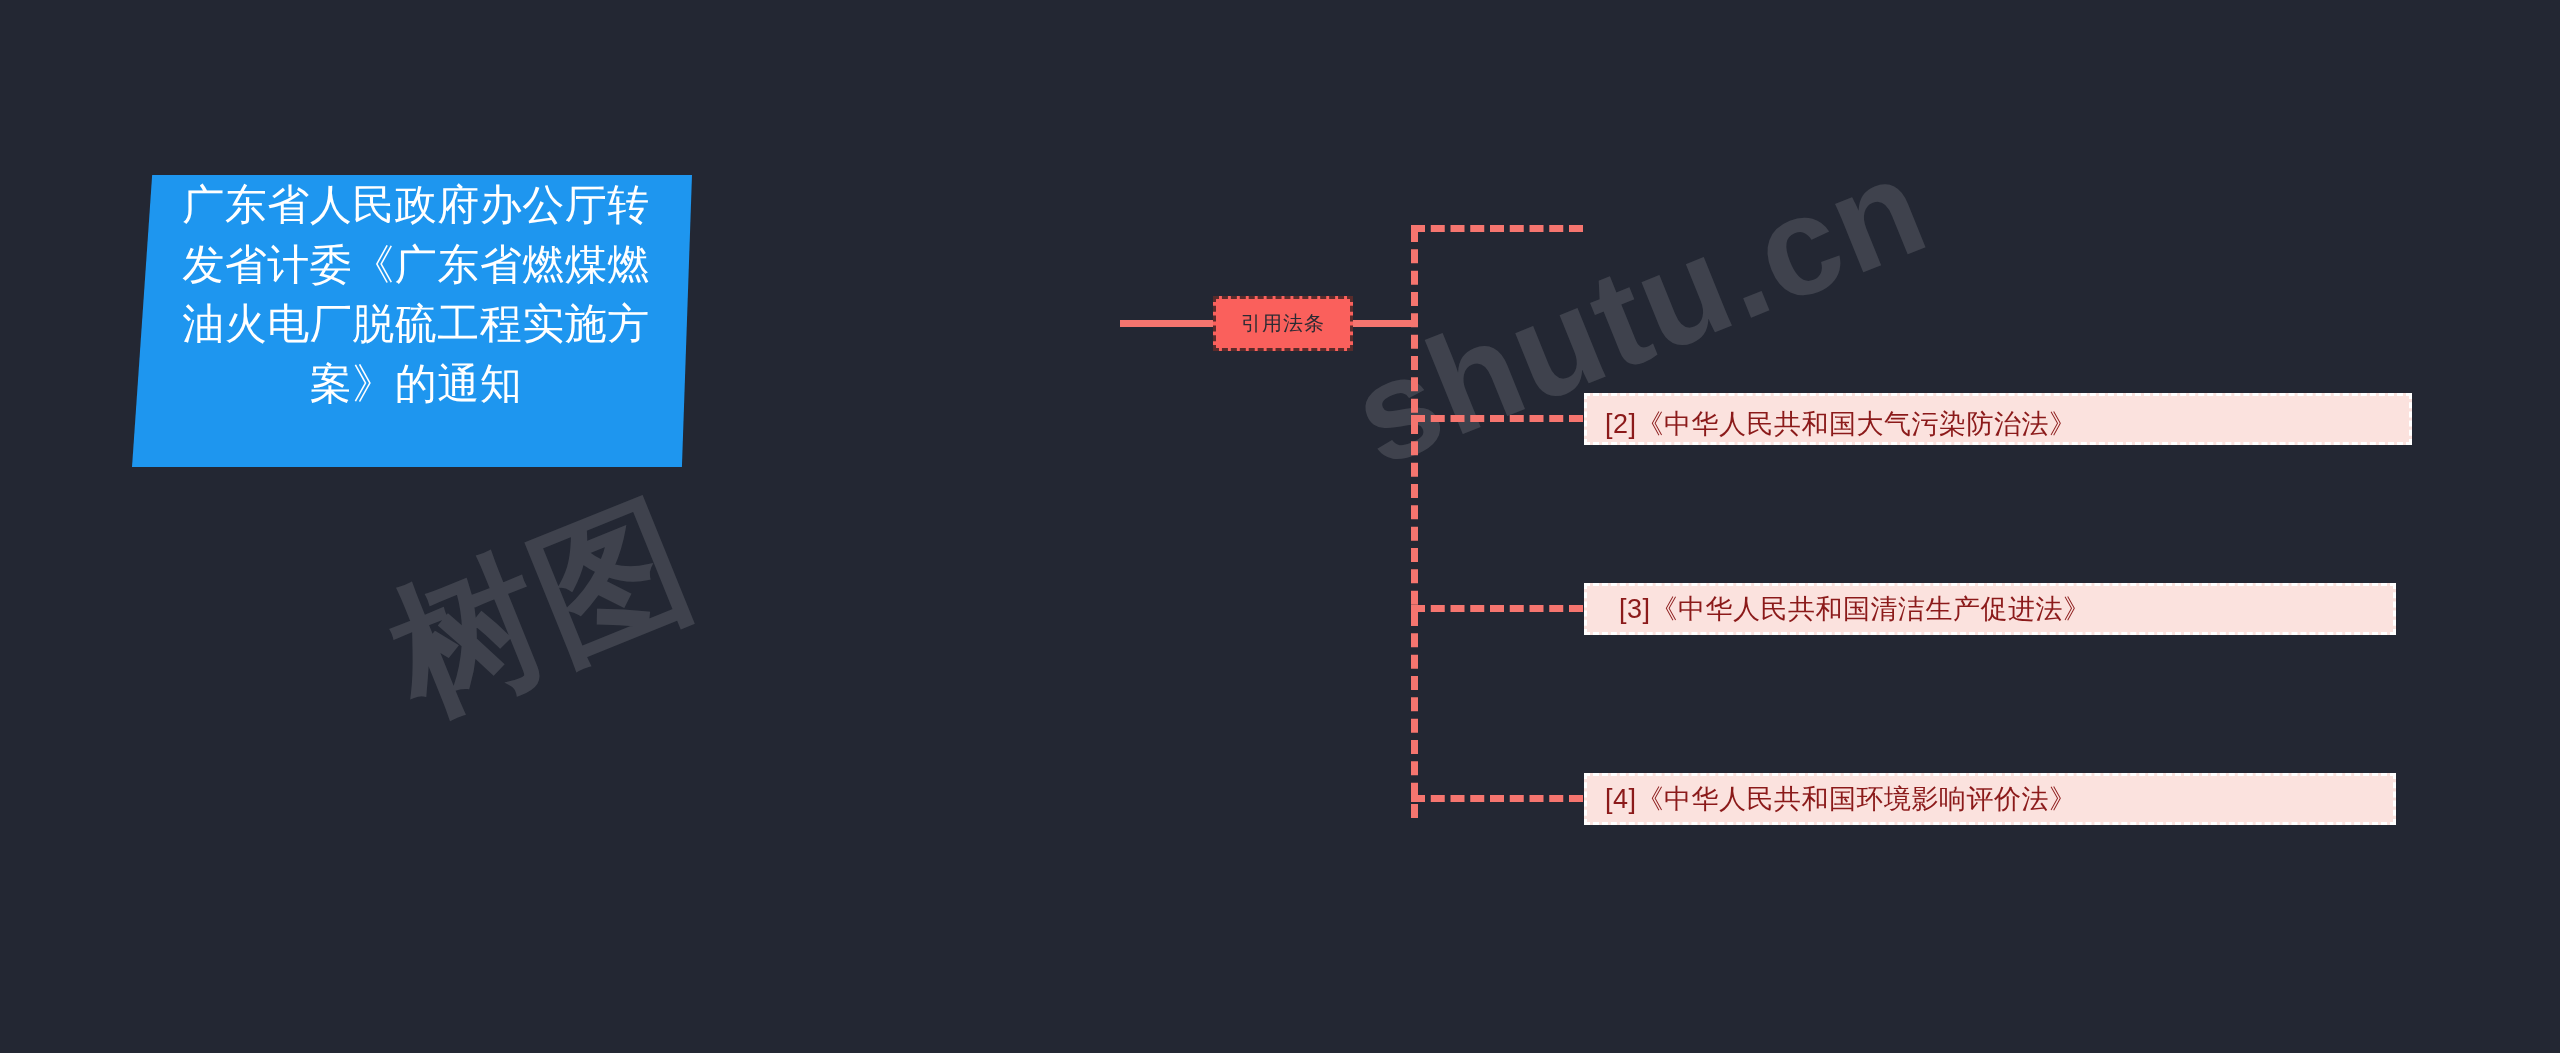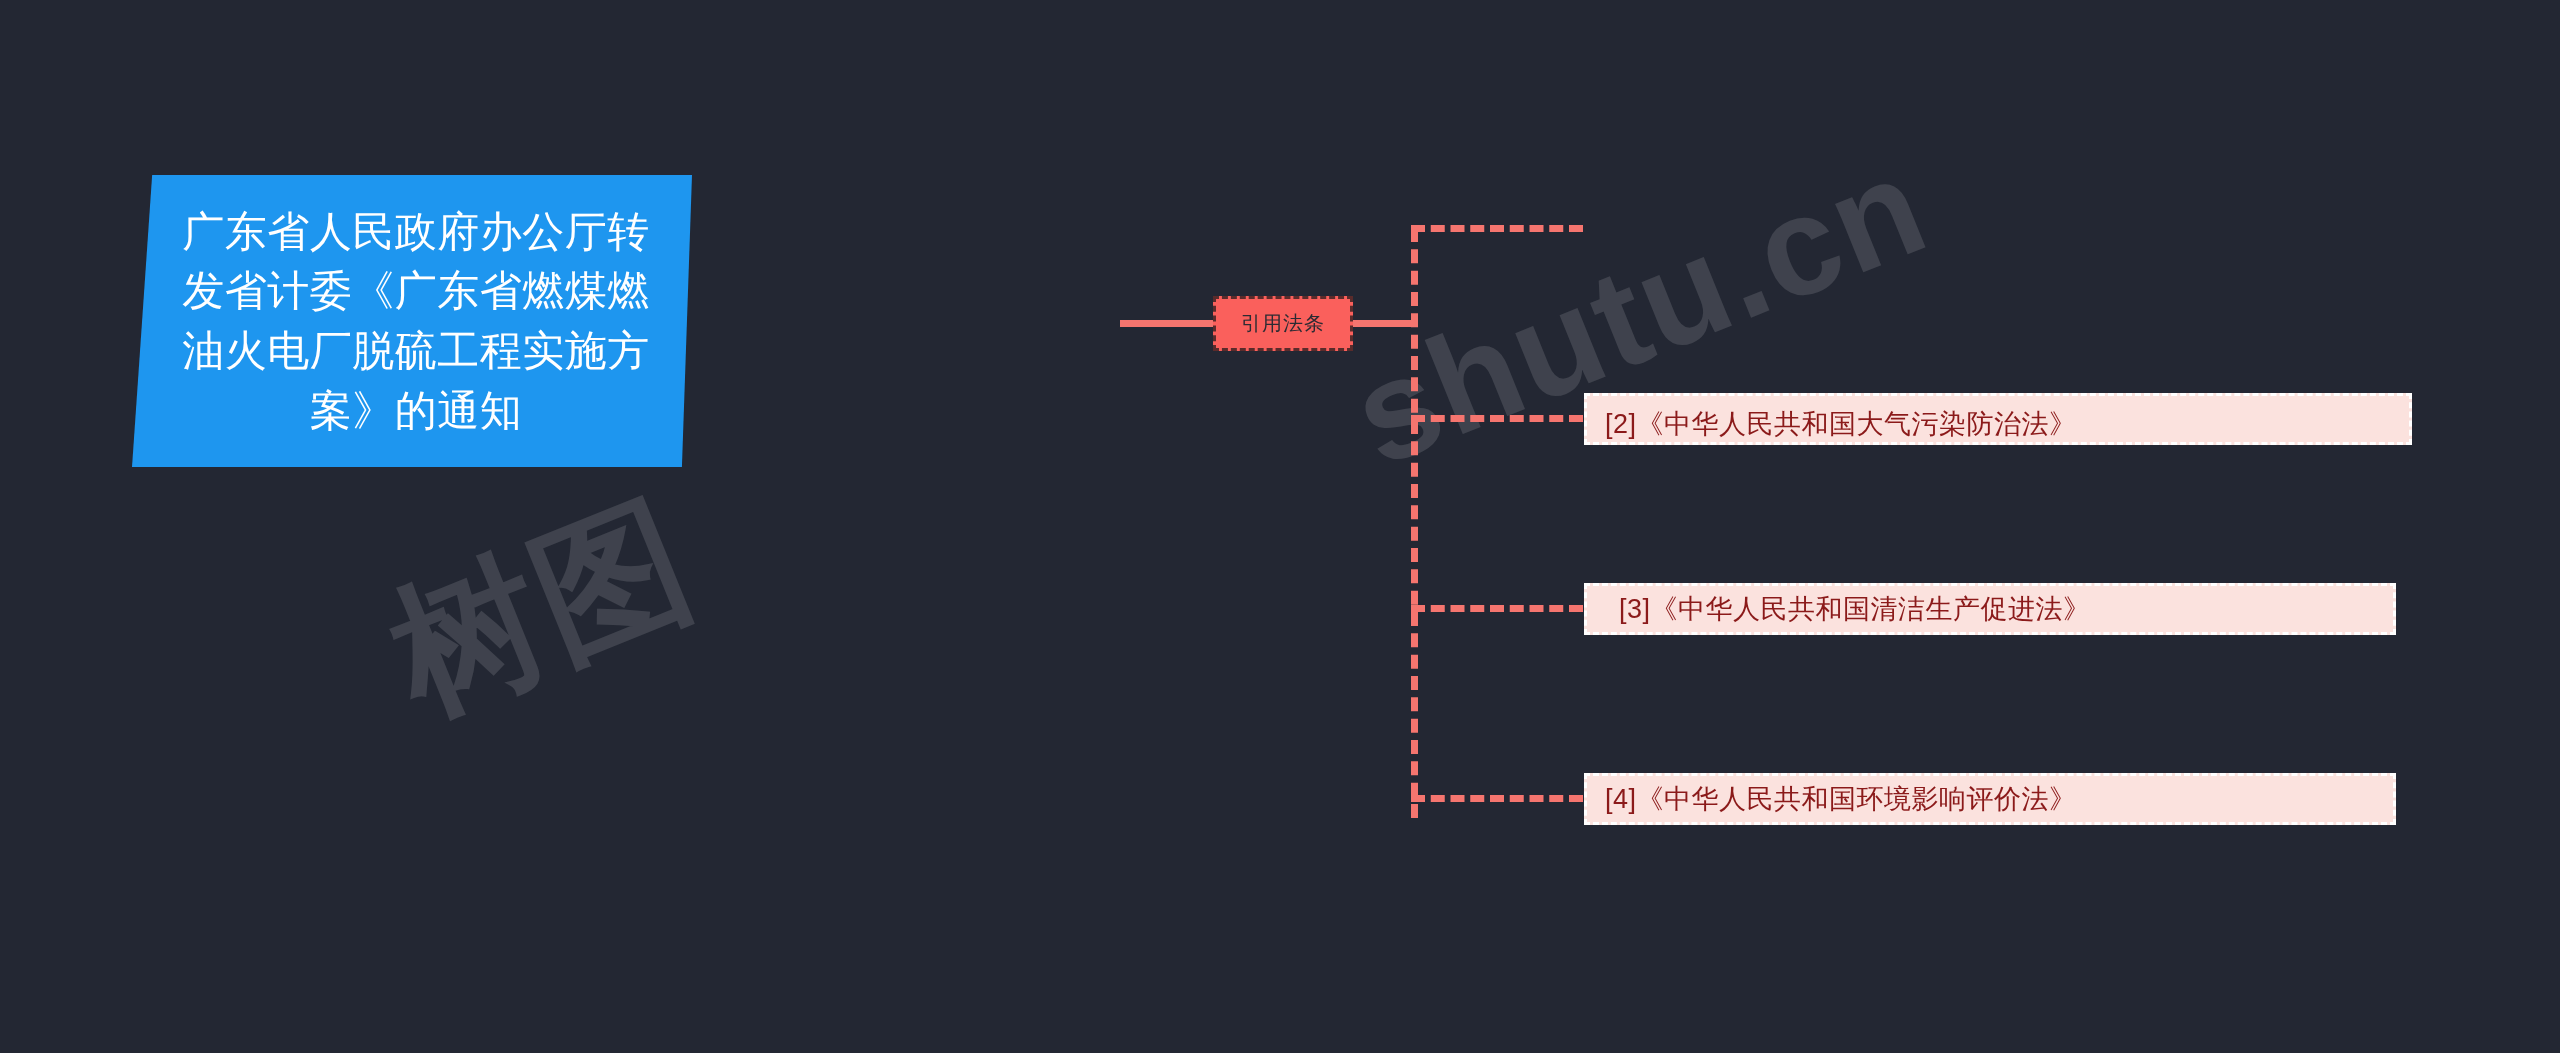--- a/index.html
+++ b/index.html
@@ -48,21 +48,20 @@
     position: absolute;
     left: 132px;
     top: 175px;
     width: 560px;
     height: 292px;
     background: #1E96EF;
     z-index: 10;
     -webkit-clip-path: polygon(3.6% 0%, 100% 0%, 98.2% 100%, 0% 100%);
     clip-path: polygon(3.6% 0%, 100% 0%, 98.2% 100%, 0% 100%);
     display: flex;
-    align-items: center;
     justify-content: center;
   }
   .root-text {
     color: #FFFFFF;
     font-size: 42px;
     line-height: 1.42;
     text-align: center;
     width: 500px;
     letter-spacing: 0.5px;
     padding-left: 8px;

